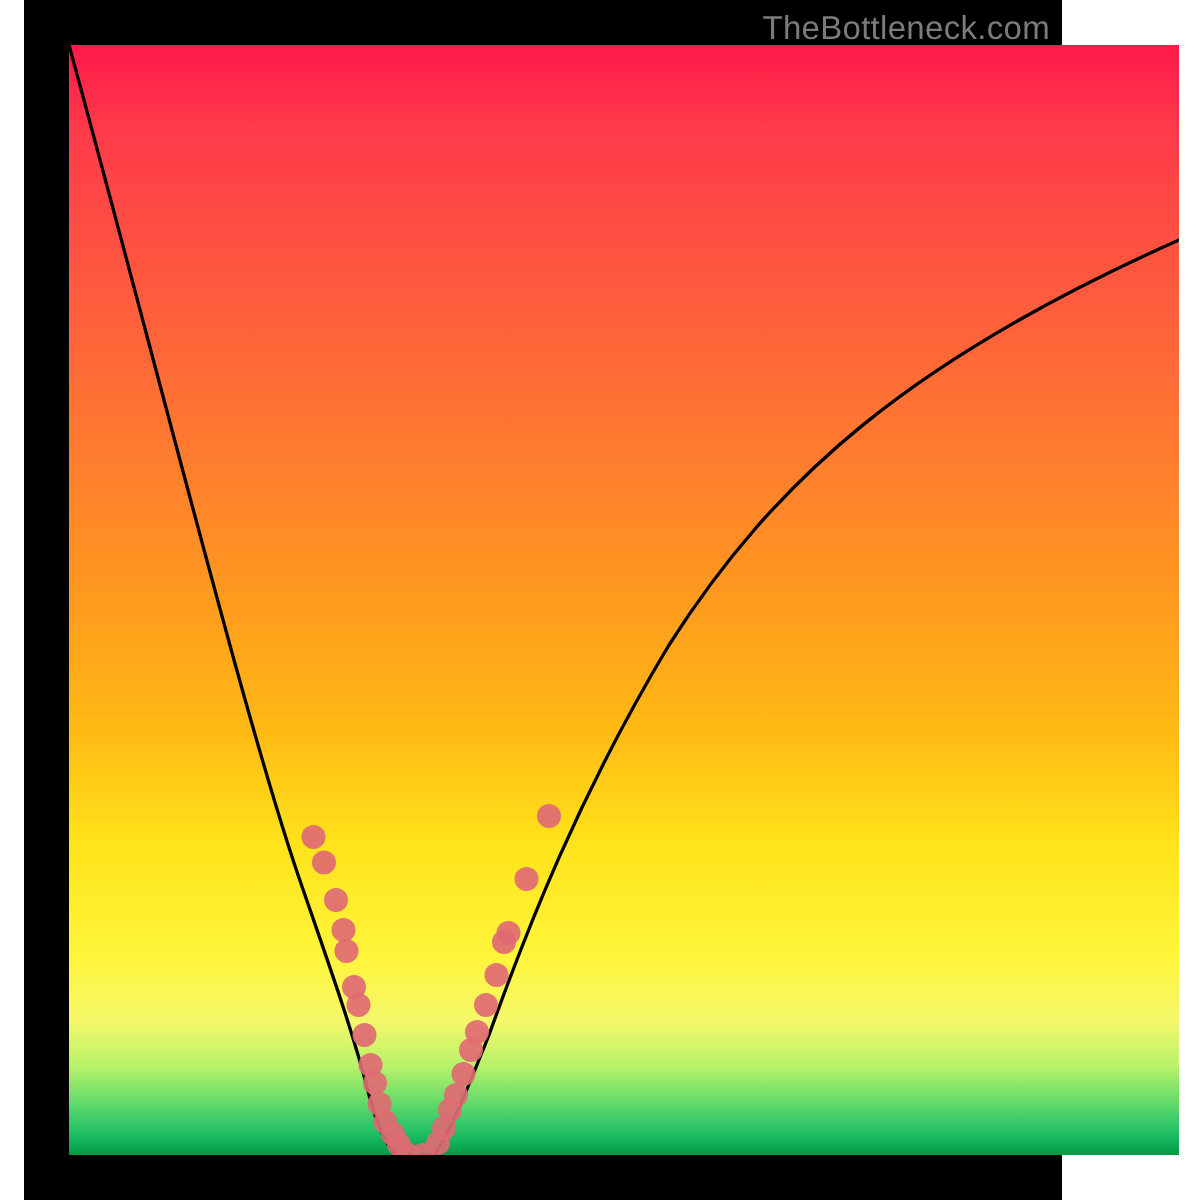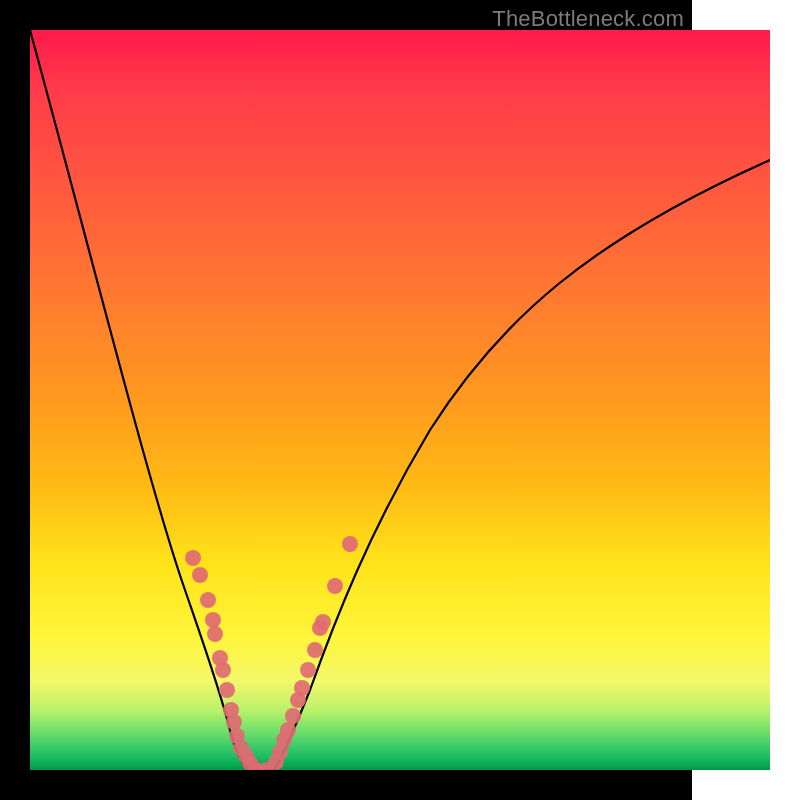--- a/index.html
+++ b/index.html
@@ -8,20 +8,21 @@
     width: 800px;
     height: 800px;
     overflow: hidden;
     font-family: Arial, Helvetica, sans-serif;
   }
   .frame {
     position: relative;
     width: 692px;
     height: 800px;
     background: #000;
+    margin-left: 16px;
   }
   .plot-area {
     position: absolute;
     left: 30px;
     top: 30px;
     width: 740px;
     height: 740px;
     
     background: linear-gradient(
       to bottom,

